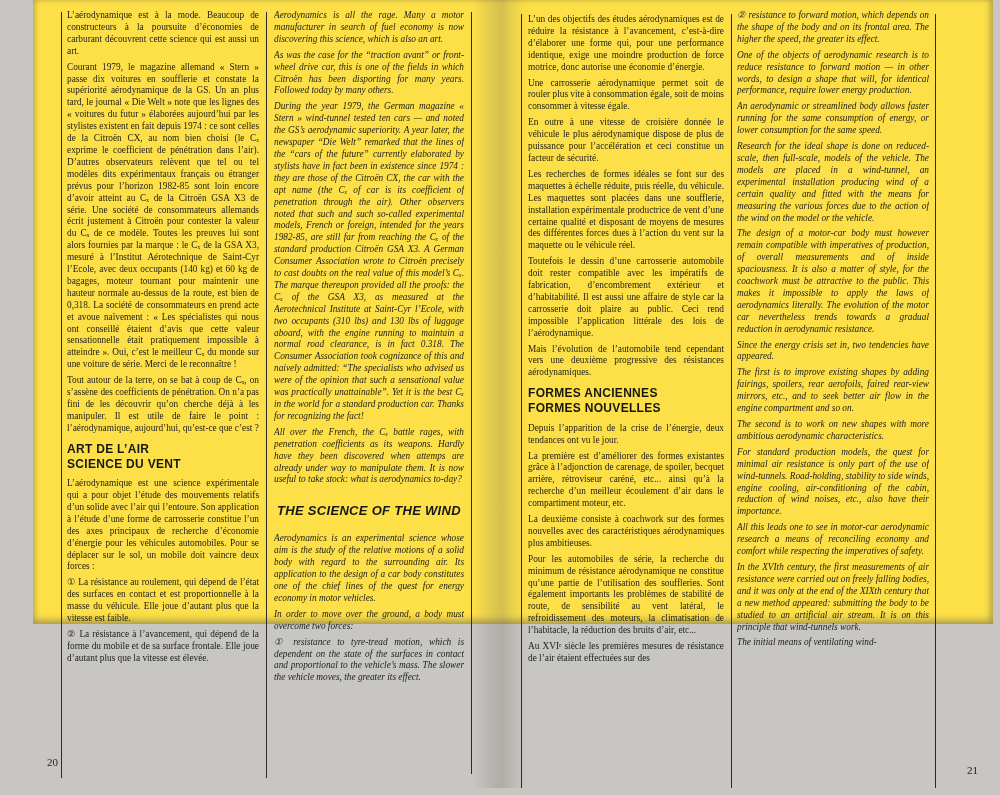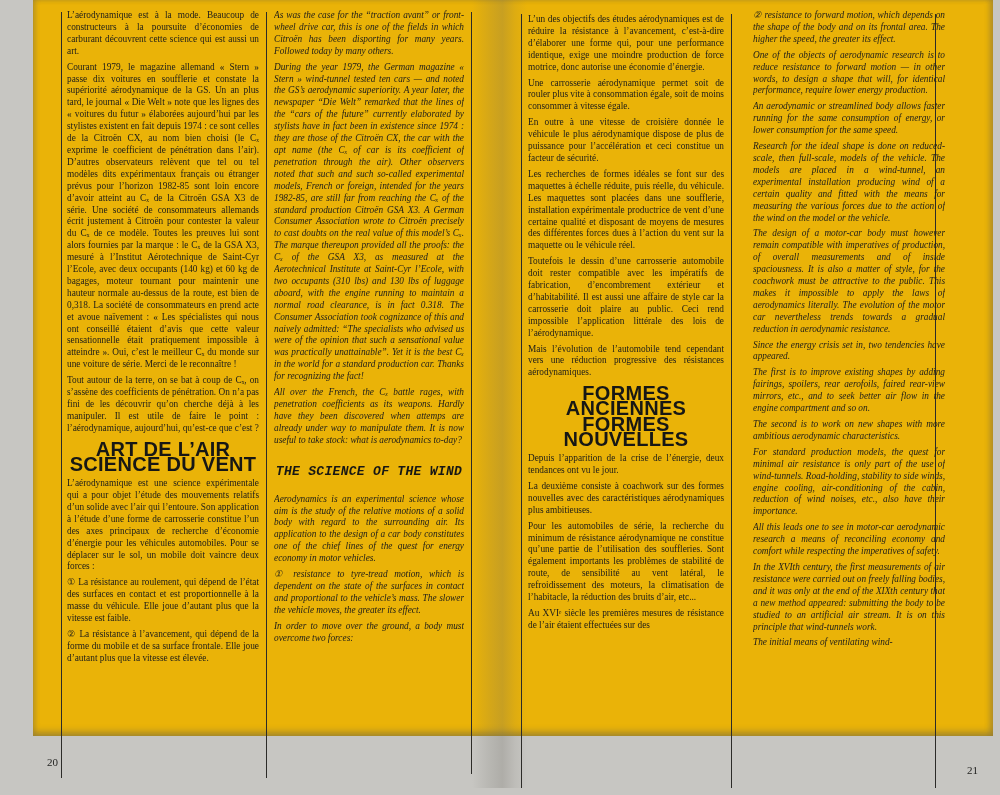--- a/index.html
+++ b/index.html
@@ -3,22 +3,22 @@
 <meta charset="utf-8">
 <style>
   html,body{margin:0;padding:0;}
   body{
     width:1000px;height:795px;
     background:#c7c6c2;
     font-family:"Liberation Serif", serif;
     position:relative;overflow:hidden;
   }
   .spread{
-    position:absolute;left:33px;top:0;width:960px;height:736px;
-    background:#eab308;
+    position:absolute;left:33px;top:0;width:960px;height:624px;
+    background:#fde047;
     box-shadow:inset 0 -5px 6px rgba(90,88,82,.35), inset -4px 0 5px rgba(90,88,82,.25), inset 3px 0 4px rgba(90,88,82,.18);
   }
   .gutter{
     position:absolute;left:439px;top:0;width:55px;height:788px;
     background:linear-gradient(90deg, rgba(110,108,100,0) 0%, rgba(110,108,100,.16) 30%, rgba(110,108,100,.28) 55%, rgba(110,108,100,.10) 78%, rgba(110,108,100,0) 100%);
   }
   .rule{position:absolute;width:1px;background:#2c2b28;}
   .r1{left:28px;top:12px;height:766px;}
   .r2{left:233px;top:12px;height:766px;}
   .r3{left:438px;top:12px;height:762px;}
@@ -30,28 +30,28 @@
     color:#1c1c1a;
     font-size:9.3px;line-height:11.9px;
     text-align:justify;
   }
   .col p{margin:0 0 4px 0;}
   .fr{font-style:normal;}
   .en{font-style:italic;}
   .c1{left:34px;top:10px;width:192px;height:768px;}
   .c2{left:241px;top:10px;width:190px;height:768px;}
   .c3{left:495px;top:14px;width:196px;height:772px;}
-  .c4{left:704px;top:10px;width:192px;height:768px;margin-left:16px;}
+  .c4{left:704px;top:10px;width:192px;height:768px;}
   .h-fr{
     font-family:"Liberation Sans", sans-serif;font-weight:bold;font-style:normal;
-    font-size:20px;line-height:15.2px;text-align:center;letter-spacing:.3px;
+    font-size:12px;line-height:15.2px;text-align:left;letter-spacing:.3px;
     margin:7px 0 6px 0;color:#171715;
   }
   .h-en{
-    font-family:Liberation Mono, monospace;font-weight:bold;font-style:italic;
+    font-family:Liberation Sans, sans-serif;font-weight:bold;font-style:italic;
     font-size:13px;line-height:15px;text-align:center;letter-spacing:.3px;
     margin:17px 0 15px 0;color:#171715;
   }
   .pagenum{
     position:absolute;font-family:"Liberation Serif", serif;
     font-size:11px;color:#242422;
   }
   .pn-left{left:14px;top:756px;}
   .pn-right{left:934px;top:764px;}
 </style>
@@ -76,41 +76,43 @@
     <h2 class="h-fr">
       <span style="display:block">ART DE L’AIR</span>
       <span style="display:block">SCIENCE DU VENT</span>
     </h2>
     <p>L’aérodynamique est une science expérimentale qui a pour objet l’étude des mouvements relatifs d’un solide avec l’air qui l’entoure. Son application à l’étude d’une forme de carrosserie constitue l’un des axes principaux de recherche d’économie d’énergie pour les véhicules automobiles. Pour se déplacer sur le sol, un mobile doit vaincre deux forces :</p>
     <p>① La résistance au roulement, qui dépend de l’état des surfaces en contact et est proportionnelle à la masse du véhicule. Elle joue d’autant plus que la vitesse est faible.</p>
     <p>② La résistance à l’avancement, qui dépend de la forme du mobile et de sa surface frontale. Elle joue d’autant plus que la vitesse est élevée.</p>
   </section>
 
   <section class="col en c2">
+    <p>Aerodynamics is all the rage. Many a motor manufacturer in search of fuel economy is now discovering this science, which is also an art.</p>
     <p>As was the case for the “traction avant” or front-wheel drive car, this is one of the fields in which Citroën has been disporting for many years. Followed today by many others.</p>
     <p>During the year 1979, the German magazine « Stern » wind-tunnel tested ten cars — and noted the GS’s aerodynamic superiority. A year later, the newspaper “Die Welt” remarked that the lines of the “cars of the future” currently elaborated by stylists have in fact been in existence since 1974 : they are those of the Citroën CX, the car with the apt name (the Cₓ of car is its coefficient of penetration through the air). Other observers noted that such and such so-called experimental models, French or foreign, intended for the years 1982-85, are still far from reaching the Cₓ of the standard production Citroën GSA X3. A German Consumer Association wrote to Citroën precisely to cast doubts on the real value of this model’s Cₓ. The marque thereupon provided all the proofs: the Cₓ of the GSA X3, as measured at the Aerotechnical Institute at Saint-Cyr l’Ecole, with two occupants (310 lbs) and 130 lbs of luggage aboard, with the engine running to maintain a normal road clearance, is in fact 0.318. The Consumer Association took cognizance of this and naively admitted: “The specialists who advised us were of the opinion that such a sensational value was practically unattainable”. Yet it is the best Cₓ in the world for a standard production car. Thanks for recognizing the fact!</p>
     <p>All over the French, the Cₓ battle rages, with penetration coefficients as its weapons. Hardly have they been discovered when attemps are already under way to manipulate them. It is now useful to take stock: what is aerodynamics to-day?</p>
     <h2 class="h-en">THE SCIENCE OF THE WIND</h2>
     <p>Aerodynamics is an experimental science whose aim is the study of the relative motions of a solid body with regard to the surrounding air. Its application to the design of a car body constitutes one of the chief lines of the quest for energy economy in motor vehicles.</p>
+    <p>In order to move over the ground, a body must overcome two forces:</p>
     <p>① resistance to tyre-tread motion, which is dependent on the state of the surfaces in contact and proportional to the vehicle’s mass. The slower the vehicle moves, the greater its effect.</p>
-    <p>In order to move over the ground, a body must overcome two forces:</p>
   </section>
 
   <section class="col fr c3">
     <p>L’un des objectifs des études aérodynamiques est de réduire la résistance à l’avancement, c’est-à-dire d’élaborer une forme qui, pour une performance identique, exige une moindre production de force motrice, donc autorise une économie d’énergie.</p>
     <p>Une carrosserie aérodynamique permet soit de rouler plus vite à consommation égale, soit de moins consommer à vitesse égale.</p>
     <p>En outre à une vitesse de croisière donnée le véhicule le plus aérodynamique dispose de plus de puissance pour l’accélération et ceci constitue un facteur de sécurité.</p>
     <p>Les recherches de formes idéales se font sur des maquettes à échelle réduite, puis réelle, du véhicule. Les maquettes sont placées dans une soufflerie, installation expérimentale productrice de vent d’une certaine qualité et disposant de moyens de mesures des différentes forces dues à l’action du vent sur la maquette ou le véhicule réel.</p>
     <p>Toutefois le dessin d’une carrosserie automobile doit rester compatible avec les impératifs de fabrication, d’encombrement extérieur et d’habitabilité. Il est aussi une affaire de style car la carrosserie doit plaire au public. Ceci rend impossible l’application littérale des lois de l’aérodynamique.</p>
-    <p>Mais l’évolution de l’automobile tend cependant vers une réduction progressive des résistances aérodynamiques.</p>
+    <p>Mais l’évolution de l’automobile tend cependant vers une deuxième progressive des résistances aérodynamiques.</p>
     <h2 class="h-fr">
       <span style="display:block">FORMES ANCIENNES</span>
       <span style="display:block">FORMES NOUVELLES</span>
     </h2>
     <p>Depuis l’apparition de la crise de l’énergie, deux tendances ont vu le jour.</p>
+    <p>La première est d’améliorer des formes existantes grâce à l’adjonction de carenage, de spoiler, becquet arrière, rétroviseur caréné, etc... ainsi qu’à la recherche d’un meilleur écoulement d’air dans le compartiment moteur, etc.</p>
     <p>La deuxième consiste à coachwork sur des formes nouvelles avec des caractéristiques aérodynamiques plus ambitieuses.</p>
     <p>Pour les automobiles de série, la recherche du minimum de résistance aérodynamique ne constitue qu’une partie de l’utilisation des souffleries. Sont également importants les problèmes de stabilité de route, de sensibilité au vent latéral, le refroidissement des moteurs, la climatisation de l’habitacle, la réduction des bruits d’air, etc...</p>
     <p>Au XVIᵉ siècle les premières mesures de résistance de l’air étaient effectuées sur des</p>
   </section>
 
   <section class="col en c4">
     <p>② resistance to forward motion, which depends on the shape of the body and on its frontal area. The higher the speed, the greater its effect.</p>
     <p>One of the objects of aerodynamic research is to reduce resistance to forward motion — in other words, to design a shape that will, for identical performance, require lower energy production.</p>
     <p>An aerodynamic or streamlined body allows faster running for the same consumption of energy, or lower consumption for the same speed.</p>
     <p>Research for the ideal shape is done on reduced-scale, then full-scale, models of the vehicle. The models are placed in a wind-tunnel, an experimental installation producing wind of a certain quality and fitted with the means for measuring the various forces due to the action of the wind on the model or the vehicle.</p>

